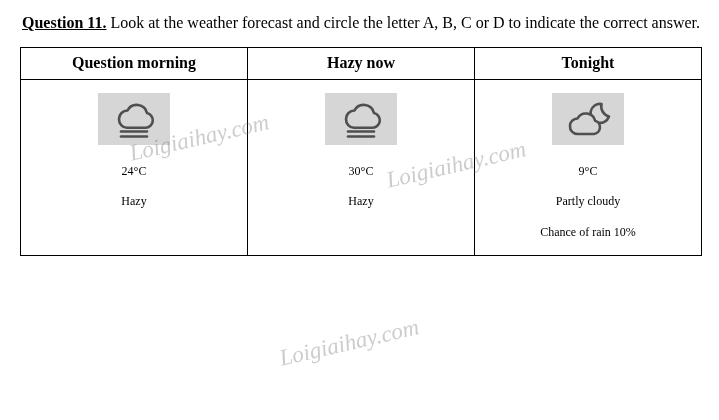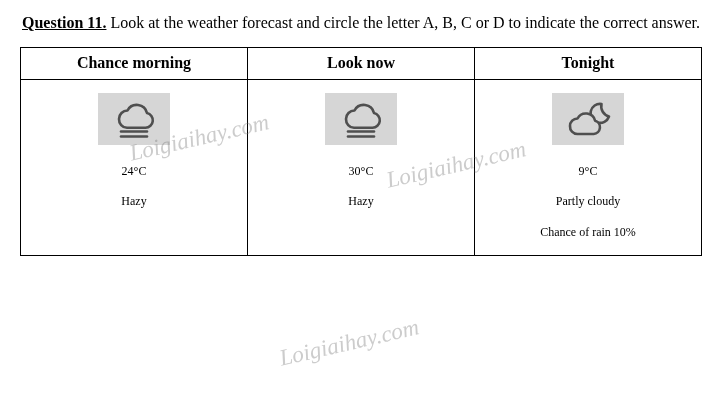--- a/index.html
+++ b/index.html
@@ -109,22 +109,22 @@
 </head>
 <body>
 
 <div class="page">
 
   <p class="question-line"><span class="q-label">Question 11.</span><span> Look at the weather forecast and circle the letter A, B, C or D to indicate the correct answer.</span></p>
 
   <table class="forecast">
     <thead>
       <tr>
-        <th>Chance morning</th>
-        <th>Look now</th>
+        <th>Question morning</th>
+        <th>Hazy now</th>
         <th>Tonight</th>
       </tr>
     </thead>
     <tbody>
       <tr>
         <td class="cell">
           <div class="icon-wrap">
             <div class="icon-box">
               <svg width="56" height="42" viewBox="0 0 56 42" aria-hidden="true">
                 <path d="M13 21 a8.5 8.5 0 0 1 8.5 -8.5 a10.5 10.5 0 0 1 19.5 2.5 a7.5 7.5 0 0 1 -1.5 14.8 H21 a8.5 8.5 0 0 1 -8 -8.8 z" fill="none" stroke="#4f4f4f" stroke-width="2.6" stroke-linejoin="round"></path>

